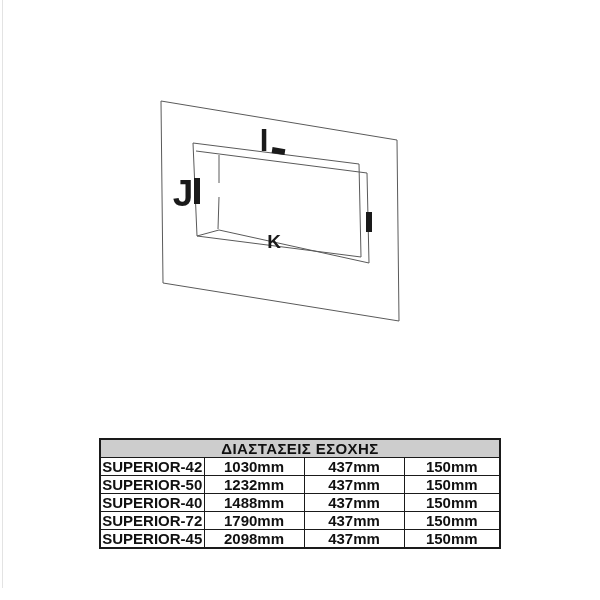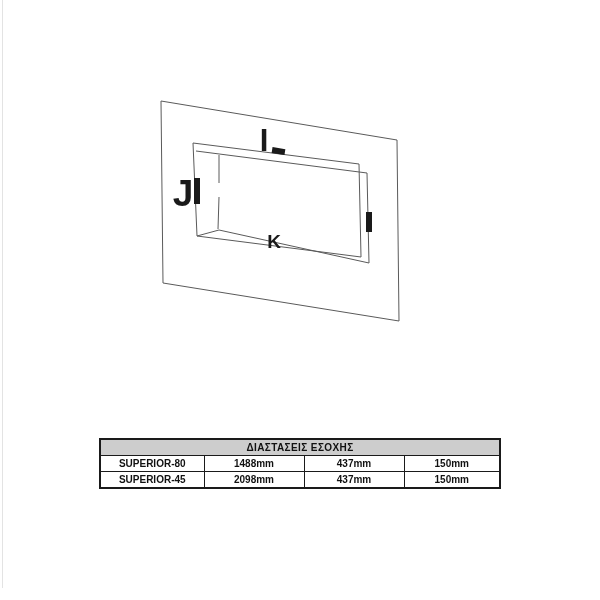--- a/index.html
+++ b/index.html
@@ -52,21 +52,21 @@
     position: absolute;
     left: 99px;
     top: 438px;
     width: 400px;
   }
   table.dim-table {
     width: 400px;
     border-collapse: collapse;
     table-layout: fixed;
     border: 2px solid #1a1a1a;
-    font-size: 10px;
+    font-size: 15px;
     font-weight: bold;
     color: #111111;
   }
   table.dim-table td, table.dim-table th {
     border: 1px solid #1a1a1a;
     height: 15px;
     padding: 0;
     text-align: center;
     vertical-align: middle;
     overflow: hidden;
@@ -112,22 +112,40 @@
         <col style="width:104px">
           <col style="width:100px">
           <col style="width:100px">
           <col style="width:96px">
       </colgroup>
       <tbody>
         <tr>
           <td class="title-cell" colspan="4">ΔΙΑΣΤΑΣΕΙΣ ΕΣΟΧΗΣ</td>
         </tr>
         <tr>
-          <td>SUPERIOR-80</td>
+          <td>SUPERIOR-42</td>
+          <td>1030mm</td>
+          <td>437mm</td>
+          <td>150mm</td>
+        </tr>
+        <tr>
+          <td>SUPERIOR-50</td>
+          <td>1232mm</td>
+          <td>437mm</td>
+          <td>150mm</td>
+        </tr>
+        <tr>
+          <td>SUPERIOR-40</td>
           <td>1488mm</td>
+          <td>437mm</td>
+          <td>150mm</td>
+        </tr>
+        <tr>
+          <td>SUPERIOR-72</td>
+          <td>1790mm</td>
           <td>437mm</td>
           <td>150mm</td>
         </tr>
         <tr>
           <td>SUPERIOR-45</td>
           <td>2098mm</td>
           <td>437mm</td>
           <td>150mm</td>
         </tr>
       </tbody>

